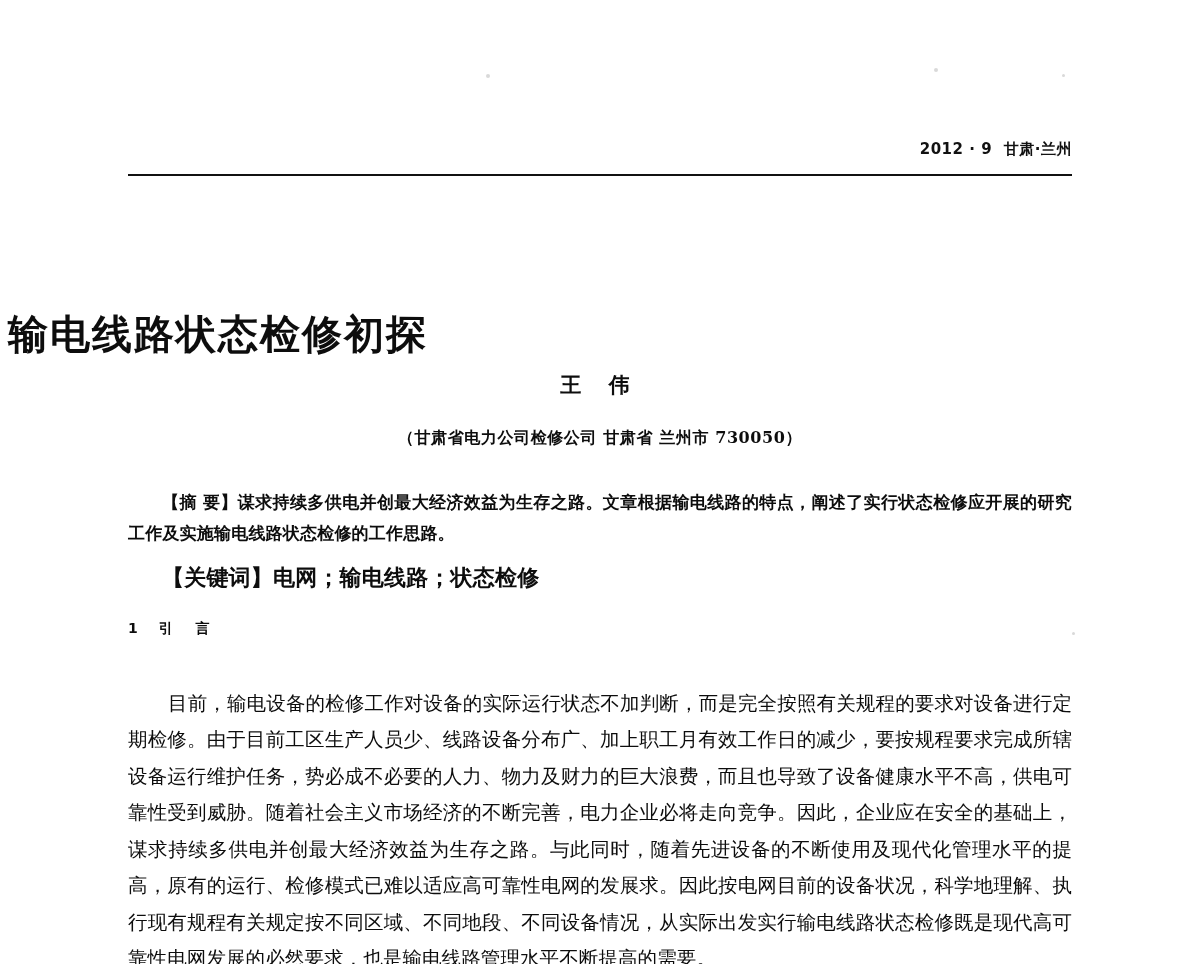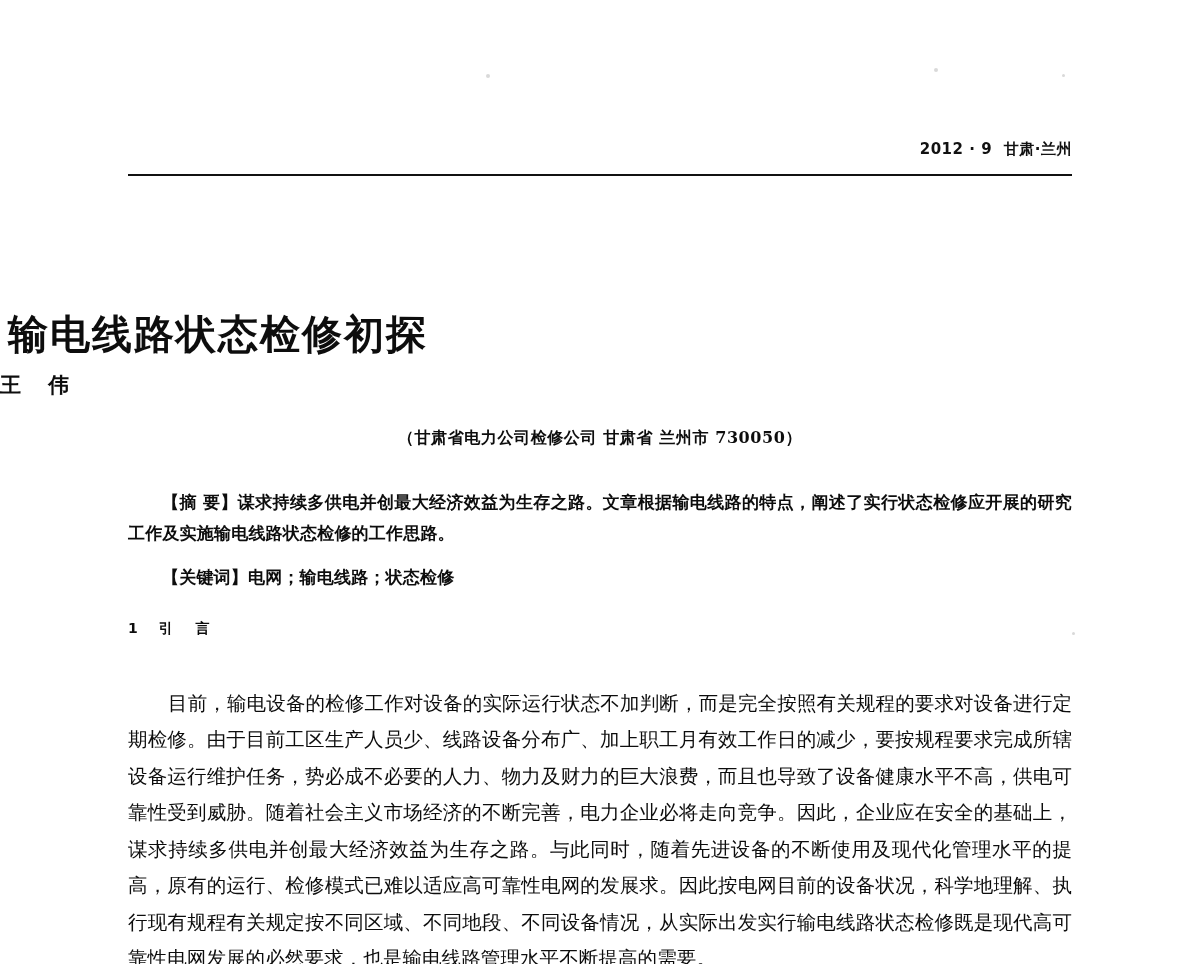--- a/index.html
+++ b/index.html
@@ -66,20 +66,21 @@
     font-weight: 700;
     letter-spacing: 2px;
     line-height: 1.2;
     font-family: "DejaVu Serif", "Liberation Serif", serif;
   }
   .author {
     position: absolute;
     top: 371px;
     left: 0;
     width: 1200px;
+    text-align: center;
     font-size: 21px;
     font-weight: 700;
     letter-spacing: 10px;
   }
   .affiliation {
     position: absolute;
     top: 428px;
     left: 0;
     width: 1200px;
     text-align: center;
@@ -99,21 +100,21 @@
     line-height: 31px;
     text-align: justify;
     text-indent: 34px;
     letter-spacing: .2px;
   }
   .keywords {
     position: absolute;
     top: 562px;
     left: 128px;
     width: 944px;
-    font-size: 17px;
+    font-size: 22px;
     font-weight: 700;
     line-height: 31px;
     text-indent: 34px;
     letter-spacing: .2px;
   }
 
   
   .section-head {
     position: absolute;
     top: 620px;

